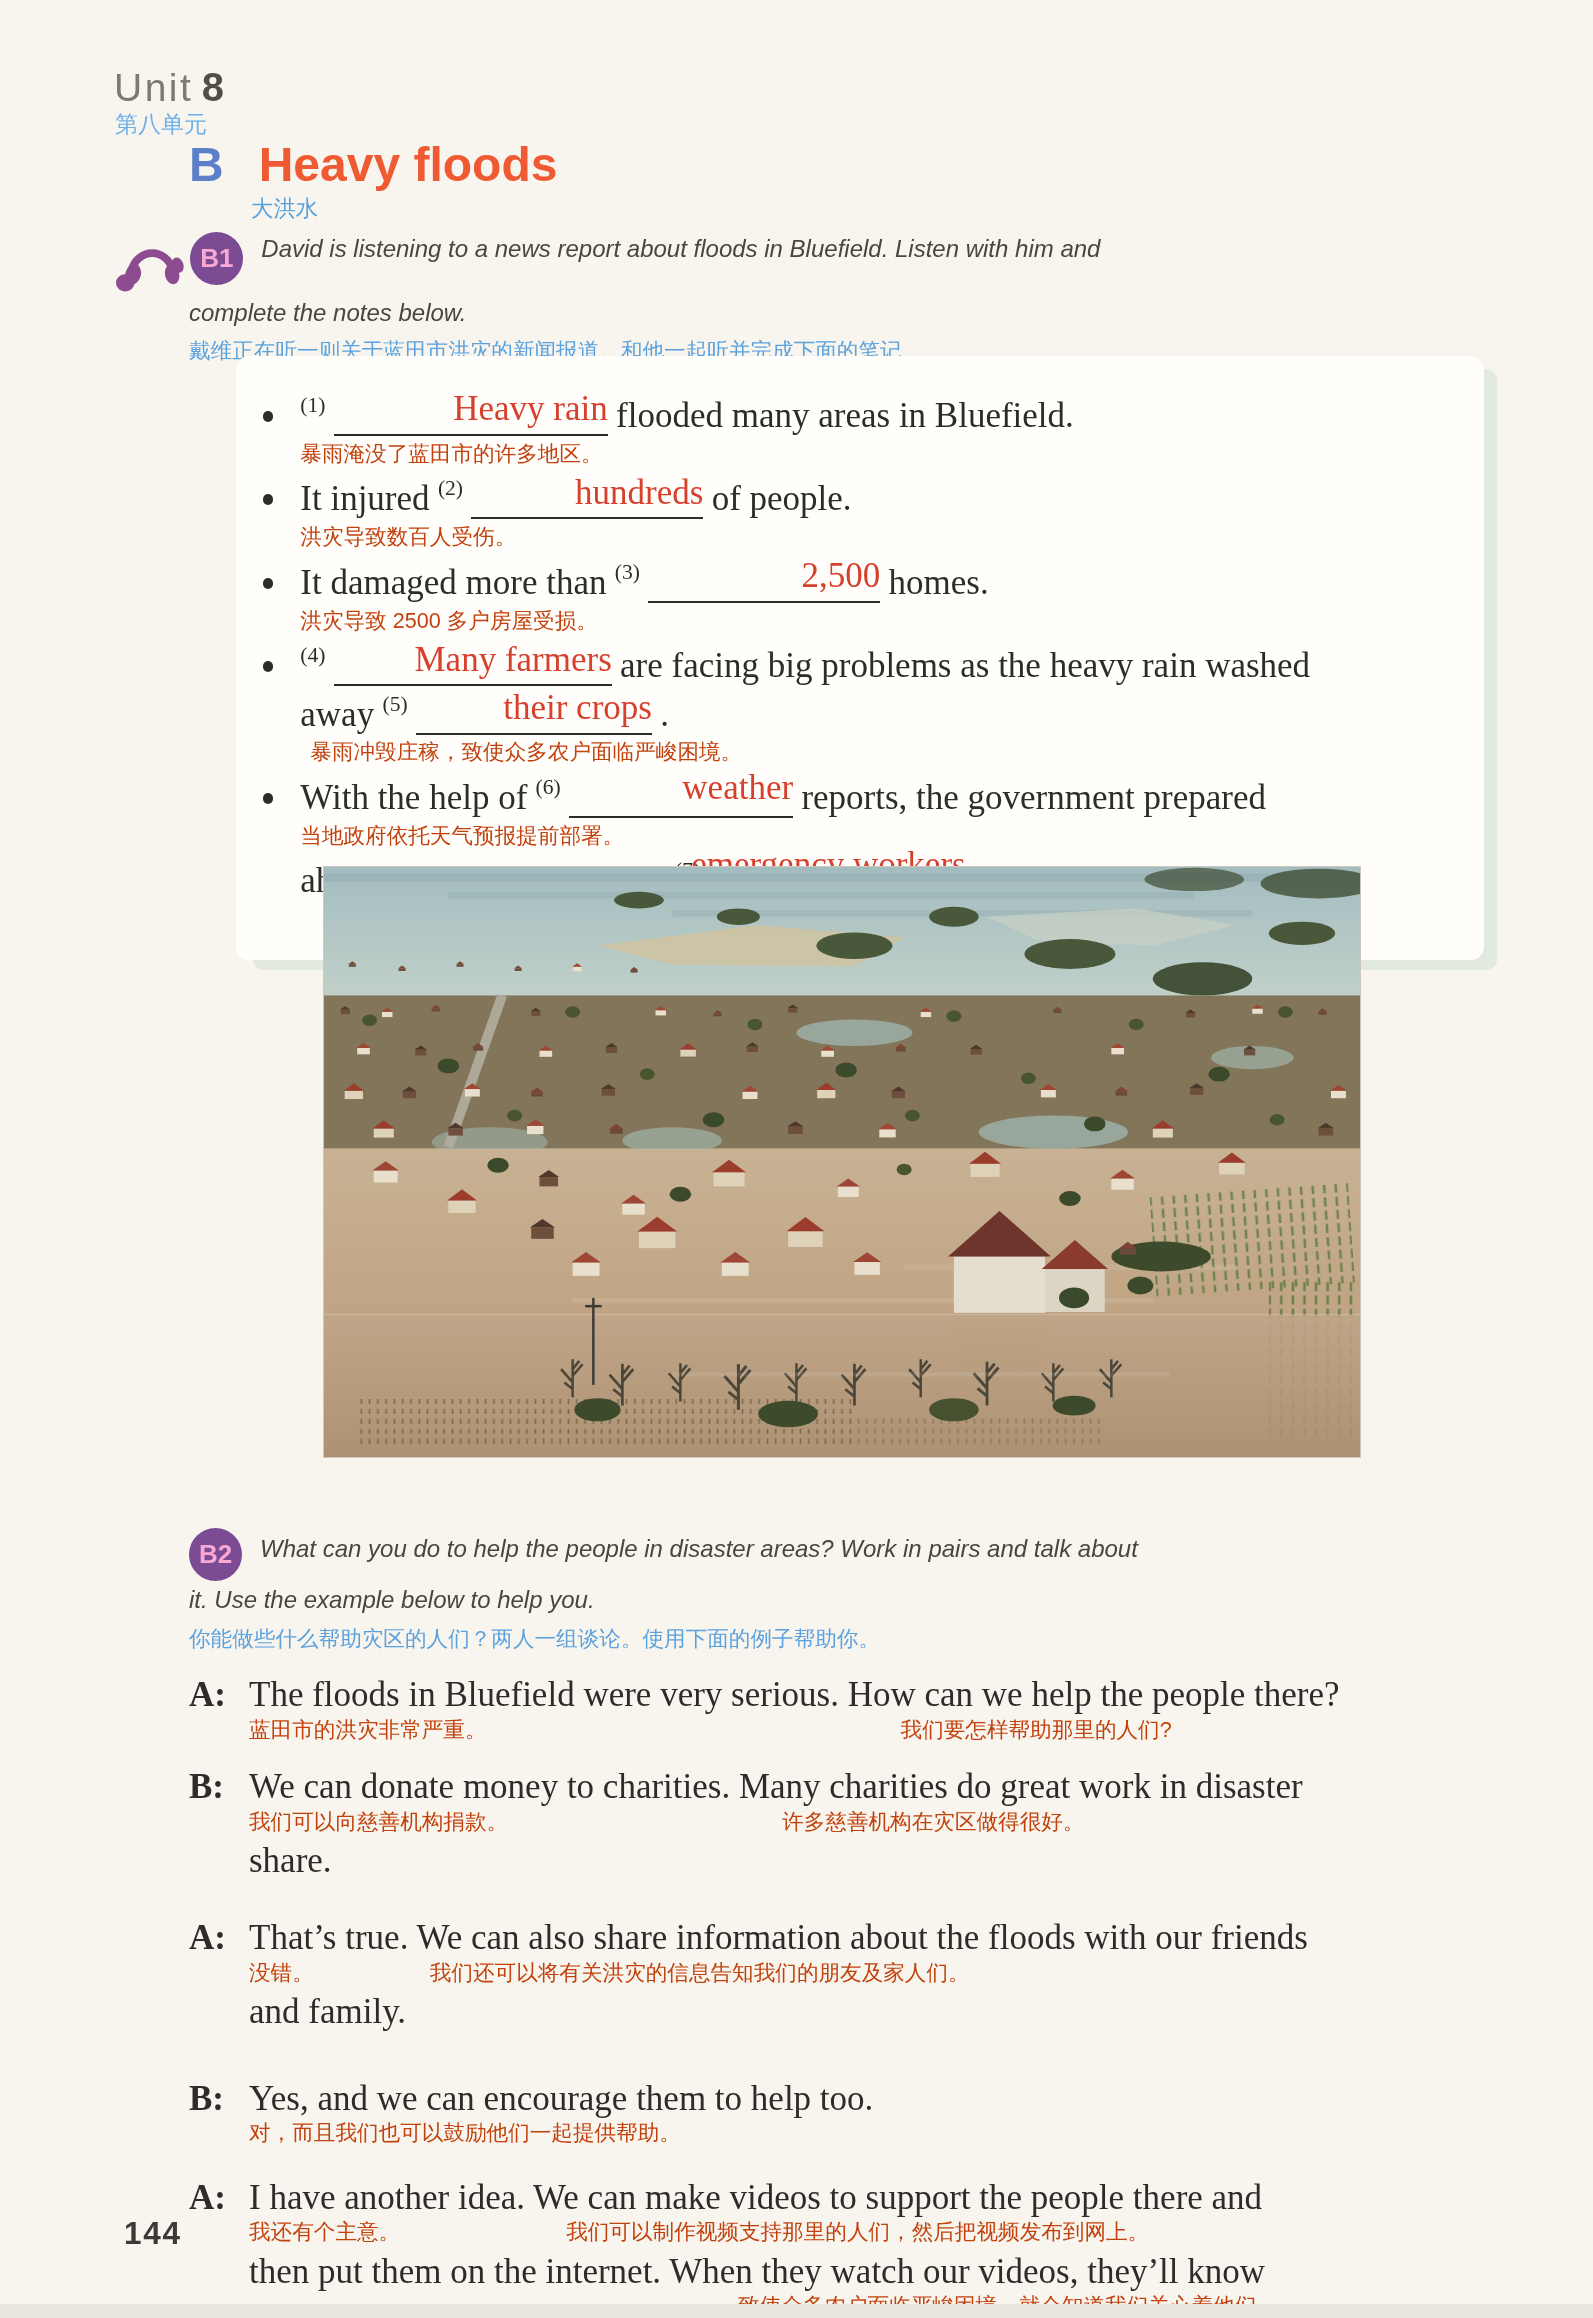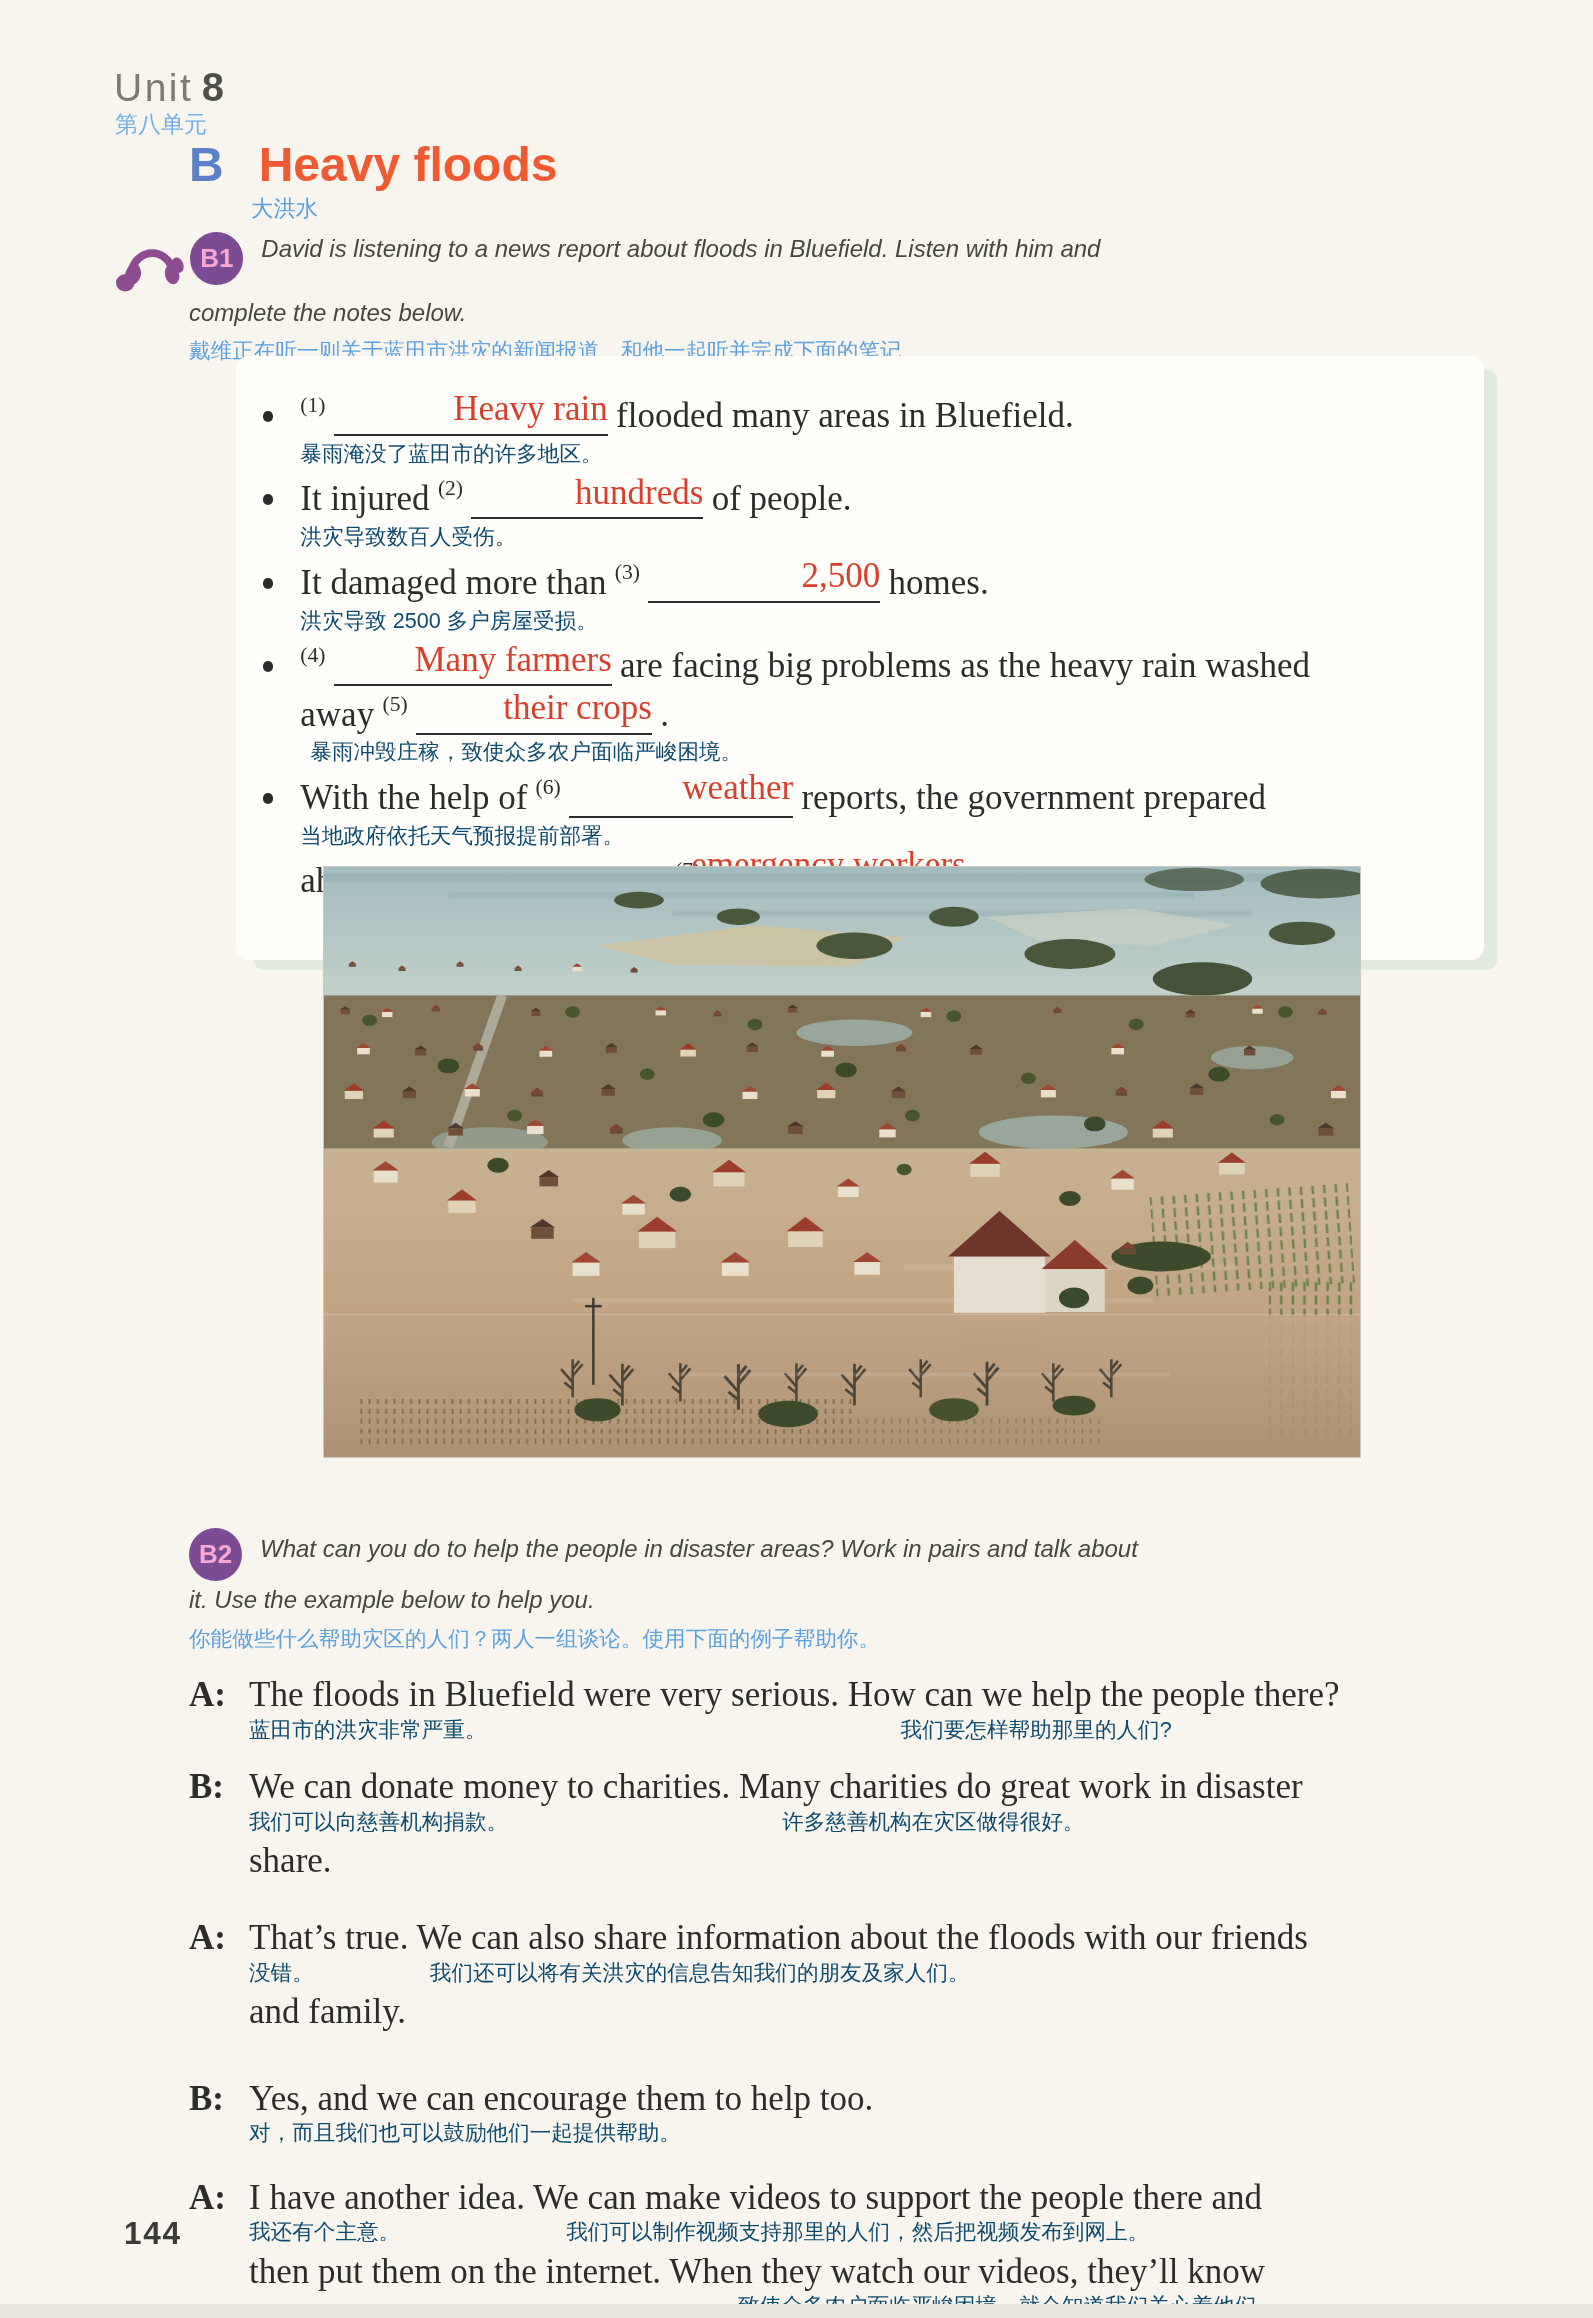--- a/index.html
+++ b/index.html
@@ -36,21 +36,21 @@
   .note-row{position:relative;padding-left:51px;margin-bottom:5px;}
   .note-row::before{content:'';position:absolute;left:13.3px;top:20px;width:10.8px;height:10.8px;
                     border-radius:50%;background:#2e2c2a;}
   .en-line{font-size:35px;line-height:1.32;}
   .en-line>*+*{margin-left:8.3px;}
   .sup{font-size:21.6px;vertical-align:15px;}
   .blank{display:inline-block;text-align:center;border-bottom:2.5px solid #2b2b2b;height:41px;
          vertical-align:baseline;}
   .blank .ans{display:inline-block;position:relative;left:50%;transform:translateX(-50%);
               color:#d6402d;white-space:nowrap;font-size:35px;}
-  .cn-line{font-size:21.6px;color:#0c4a6e;line-height:1.25;margin-top:1.7px;margin-bottom:6.6px;
+  .cn-line{font-size:21.6px;color:#c2410c;line-height:1.25;margin-top:1.7px;margin-bottom:6.6px;
            font-family:"Liberation Sans",sans-serif;}
   
   #photo{position:absolute;left:323px;top:866px;width:1036px;height:590px;border:0.8px solid #cfc9bc;}
   
   #b2-block{position:absolute;left:189px;top:1528px;width:1318px;}
   #b2-row1{display:flex;align-items:flex-start;}
   #b2-line1{margin-left:18px;margin-top:6.6px;}
   #b2-line2{margin-top:5px;}
   #b2-cn{margin-top:10px;}
   

